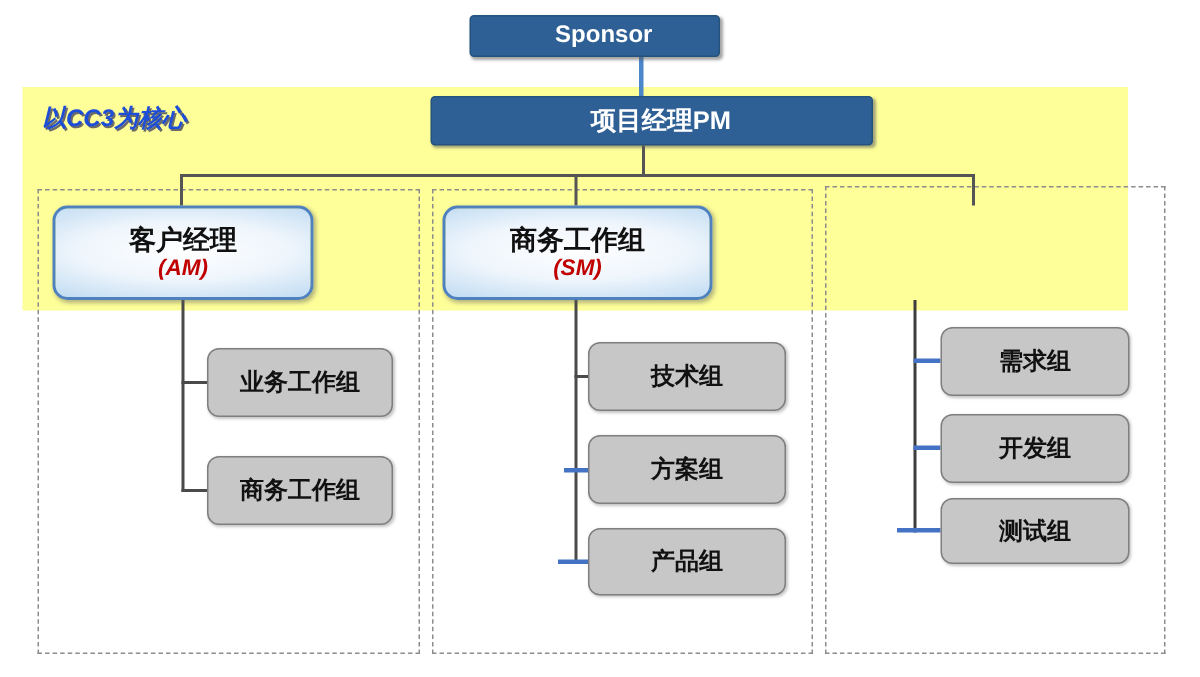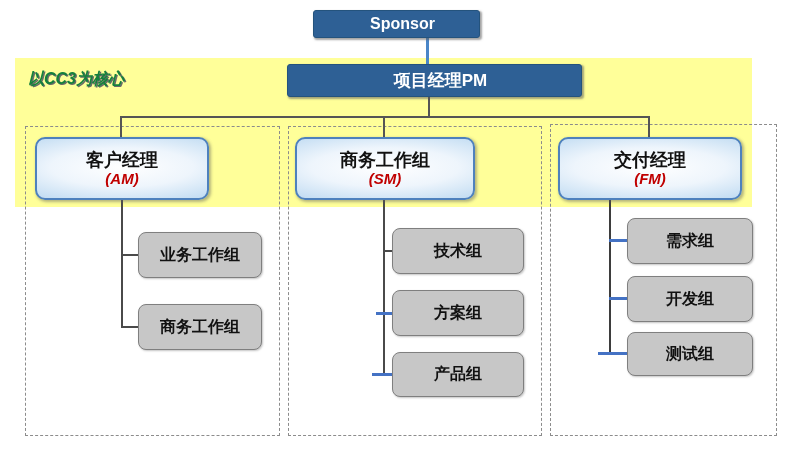--- a/index.html
+++ b/index.html
@@ -78,21 +78,21 @@
   .grp-m { left: 392px; width: 132px; height: 46px; }
   .grp-r { left: 627px; width: 126px; height: 46px; }
   .grp-l1 { top: 232px; } .grp-l2 { top: 304px; }
   .grp-m1 { top: 228px; } .grp-m2 { top: 290px; } .grp-m3 { top: 352px; height: 45px; }
   .grp-r1 { top: 218px; } .grp-r2 { top: 276px; } .grp-r3 { top: 332px; height: 44px; }
 
   
   .core-note {
     position: absolute;
     left: 28px; top: 69px;
-    color: #15803d;
+    color: #1d4ed8;
     font-weight: bold;
     font-style: italic;
     font-size: 16px;
     text-shadow: 1.2px 1.2px 0 #6a6a6a;
     white-space: nowrap;
   }
 
   
   .conn { position: absolute; }
   .conn-dark { background: #555555; }
@@ -157,24 +157,20 @@
   <div class="node-dark node-pm">项目经理PM</div>
 
   <div class="node-manager mgr-am">
     <span class="mgr-title">客户经理</span>
     <span class="mgr-abbr">(AM)</span>
   </div>
   <div class="node-manager mgr-sm">
     <span class="mgr-title">商务工作组</span>
     <span class="mgr-abbr">(SM)</span>
   </div>
-  <div class="node-manager mgr-fm">
-    <span class="mgr-title">交付经理</span>
-    <span class="mgr-abbr">(FM)</span>
-  </div>
 
   <div class="node-group grp-l grp-l1">业务工作组</div>
   <div class="node-group grp-l grp-l2">商务工作组</div>
 
   <div class="node-group grp-m grp-m1">技术组</div>
   <div class="node-group grp-m grp-m2">方案组</div>
   <div class="node-group grp-m grp-m3">产品组</div>
 
   <div class="node-group grp-r grp-r1">需求组</div>
   <div class="node-group grp-r grp-r2">开发组</div>

